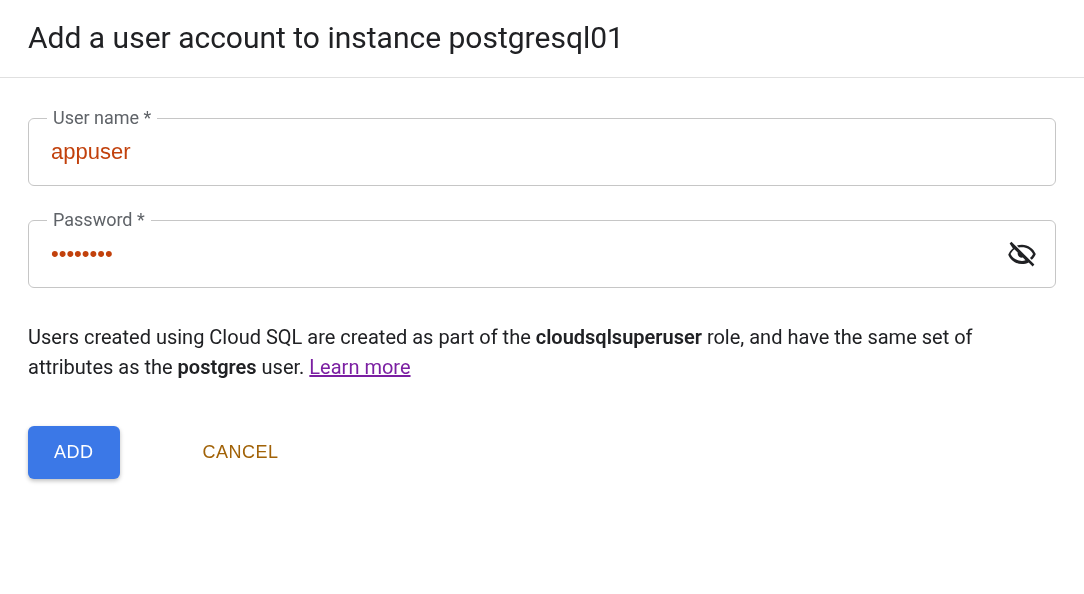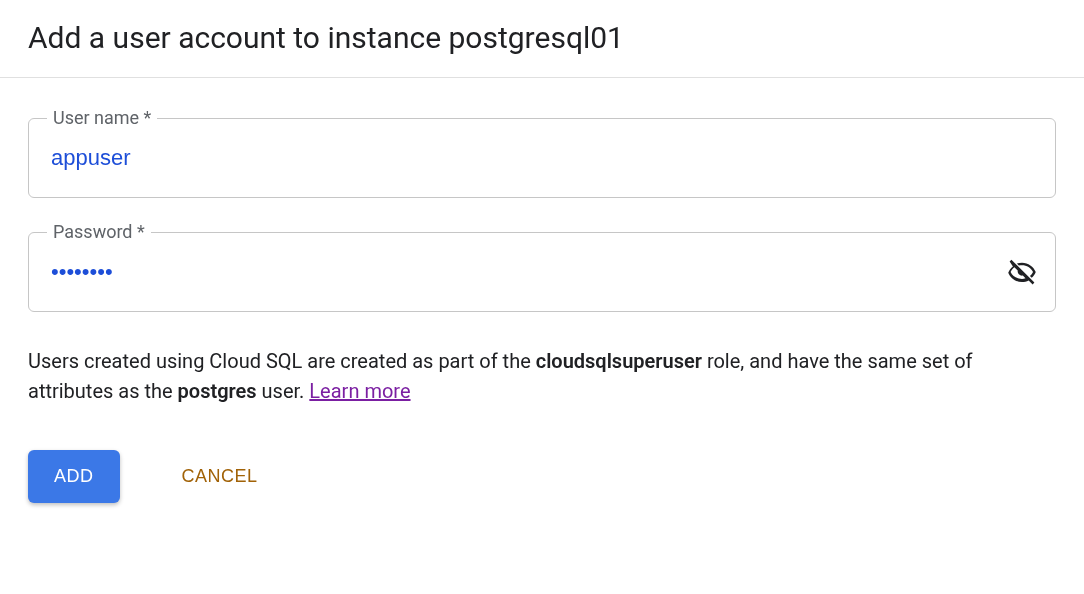--- a/index.html
+++ b/index.html
@@ -26,40 +26,40 @@
   }
   .field {
     position: relative;
     margin-bottom: 34px;
   }
   
   .outlined {
     position: relative;
     border: 1px solid #c6c6c6;
     border-radius: 6px;
-    height: 80px;
+    height: 68px;
     padding: 0 20px;
     display: flex;
     align-items: center;
   }
   .outlined .float-label {
     position: absolute;
     top: -12px;
     left: 18px;
     background: #fff;
     padding: 0 6px;
     font-size: 18px;
     color: #5f6368;
   }
   .outlined input {
     border: 0;
     outline: 0;
     width: 100%;
     font-size: 22px;
-    color: #1d4ed8;
+    color: #c2410c;
     background: transparent;
   }
   .outlined input::placeholder { color: #9aa0a6; }
   .outlined .trailing-icon {
     display: inline-flex;
     align-items: center;
     justify-content: center;
     width: 40px;
     height: 40px;
     margin-right: -6px;
@@ -74,21 +74,21 @@
     color: #202124;
   }
   .desc strong { font-weight: 600; }
   .desc a.learn-more {
     color: #7b1fa2;
     text-decoration: underline;
   }
   .actions {
     display: flex;
     align-items: center;
-    gap: 36px;
+    gap: 57px;
     padding-bottom: 24px;
   }
   .btn {
     font-size: 18px;
     font-weight: 500;
     letter-spacing: 0.5px;
     border: 0;
     cursor: pointer;
     padding: 16px 26px;
     border-radius: 6px;

